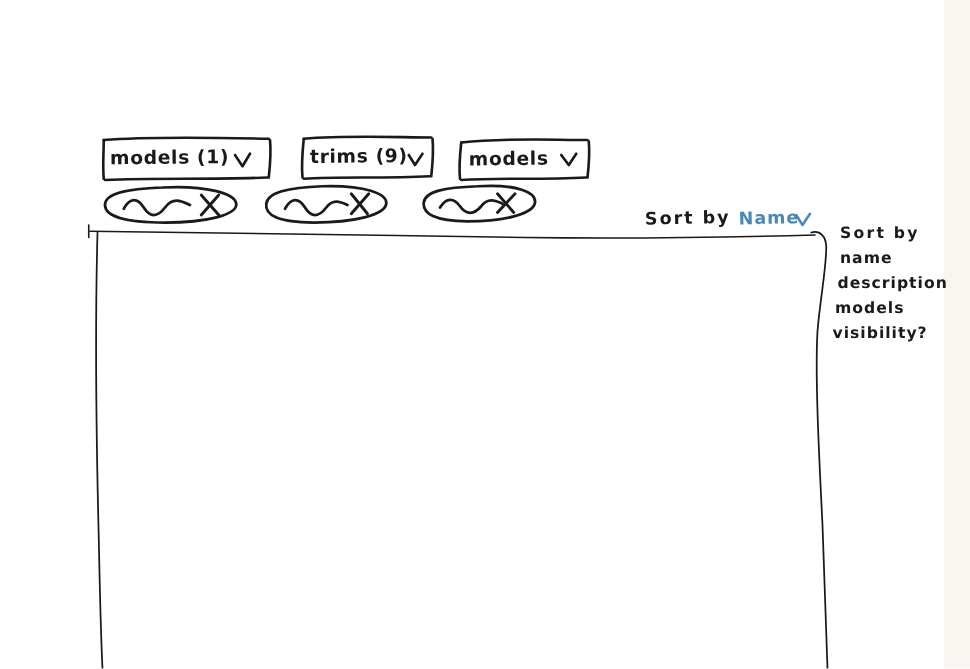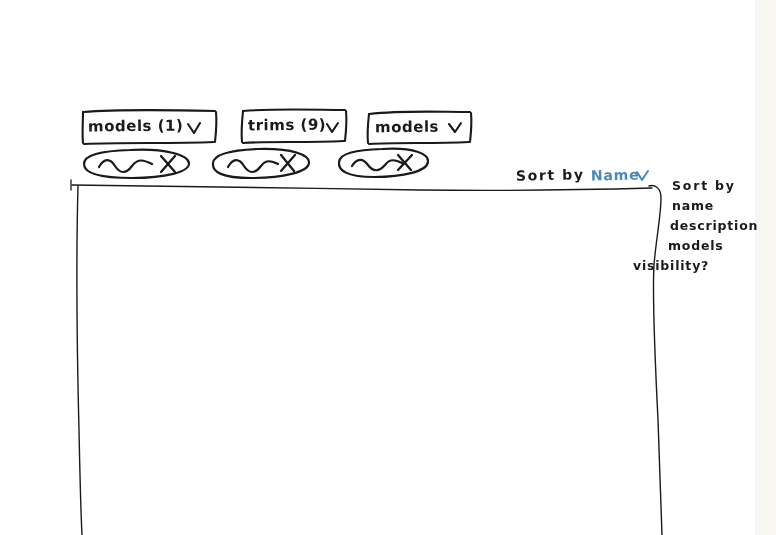--- a/index.html
+++ b/index.html
@@ -162,21 +162,21 @@
     <svg width="776" height="535" viewBox="0 0 776 535" fill="none" xmlns="http://www.w3.org/2000/svg">
       <path stroke="#4a88b8" stroke-width="2" fill="none" stroke-linecap="round" stroke-linejoin="round" d="M637 172 L642 180 L648 171"></path>
     </svg>
   </div>
 
   <div>
     <div class="hand annot annot-head" style="left:672px; top:178px;">Sort by</div>
     <div class="hand annot" style="left:672px; top:198px;">name</div>
     <div class="hand annot" style="left:670px; top:218px;">description</div>
     <div class="hand annot" style="left:668px; top:238px;">models</div>
-    <div class="hand annot" style="left:633px; top:258px;">visibility?</div>
+    <div class="hand annot" style="left:666px; top:258px;">visibility?</div>
   </div>
 
   <div style="position:absolute; left:82px; top:110px; width:135px; height:34px;"></div>
   <div style="position:absolute; left:241px; top:109px; width:107px; height:34px;"></div>
   <div style="position:absolute; left:367px; top:111px; width:105px; height:34px;"></div>
 
   <div style="position:absolute; left:84px; top:148px; width:106px; height:31px;"></div>
   <div style="position:absolute; left:212px; top:147px; width:98px; height:32px;"></div>
   <div style="position:absolute; left:338px; top:146px; width:91px; height:32px;"></div>
 

